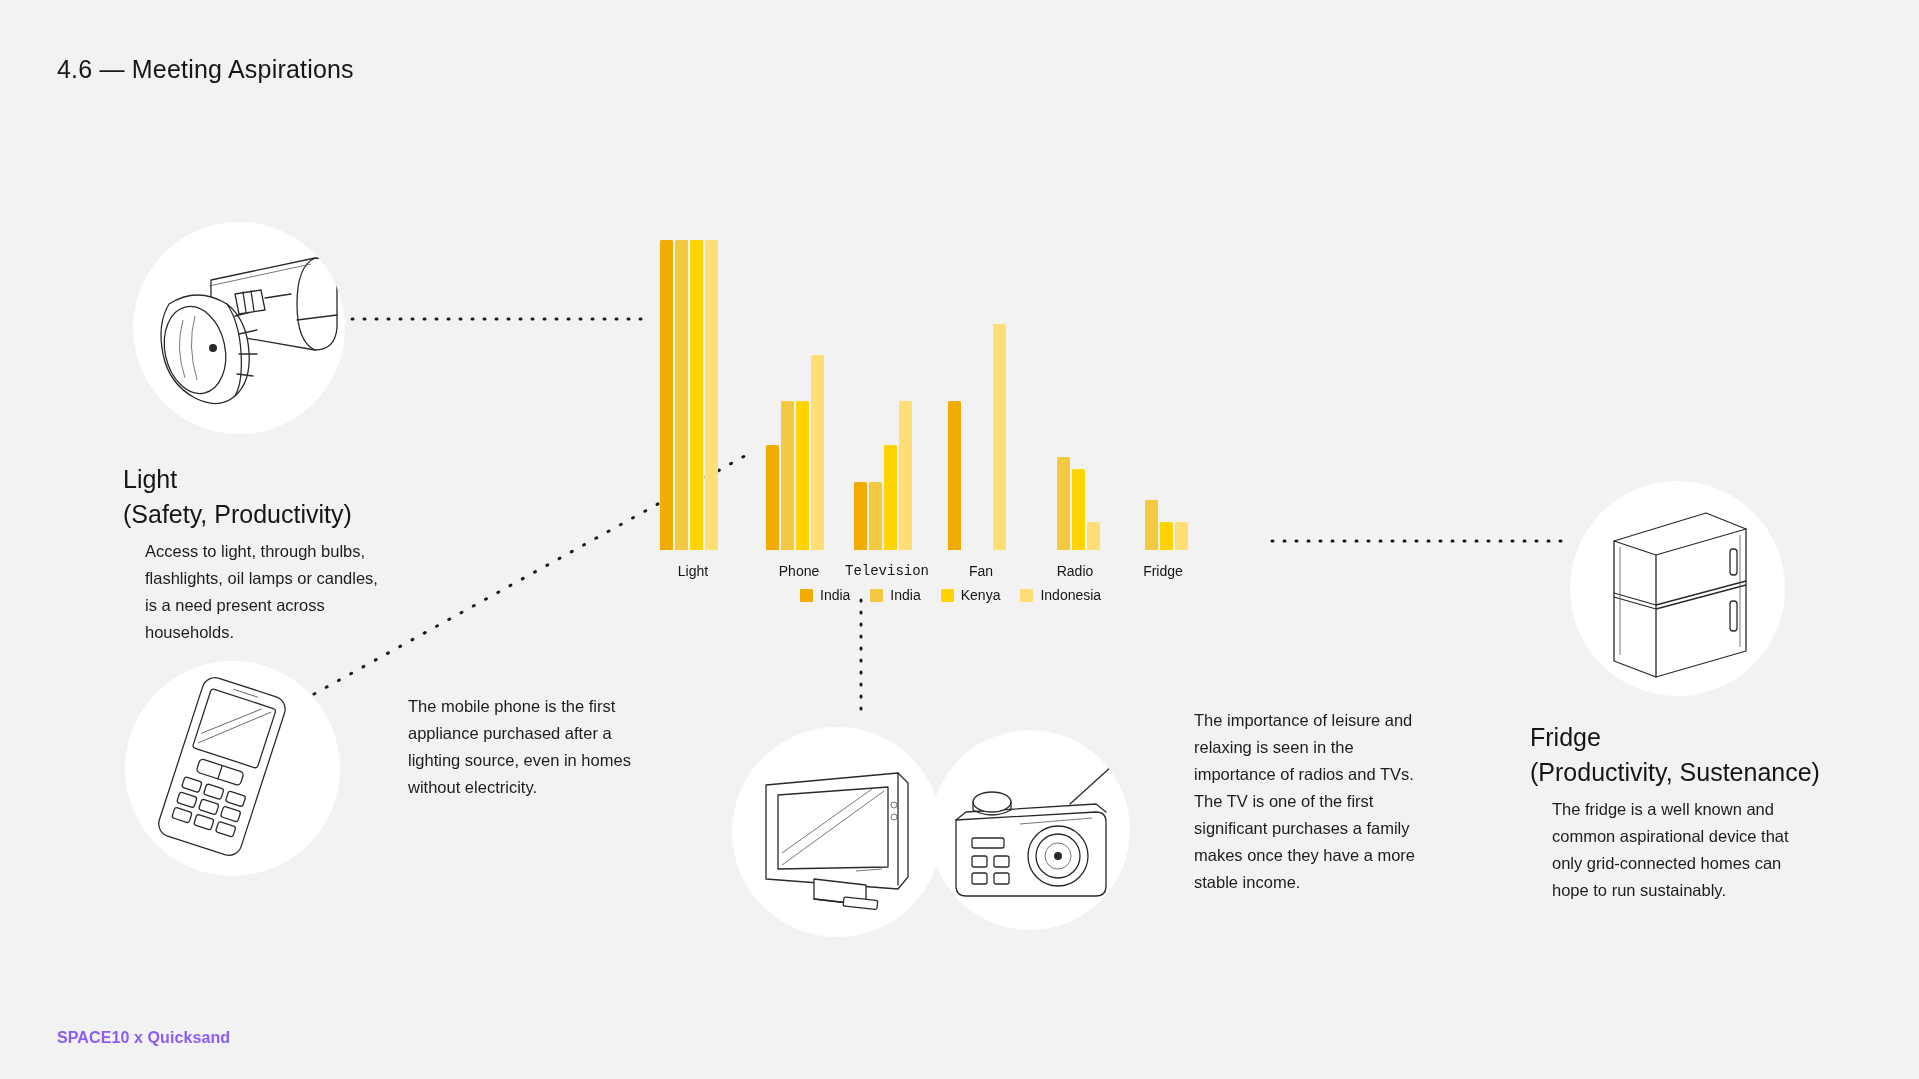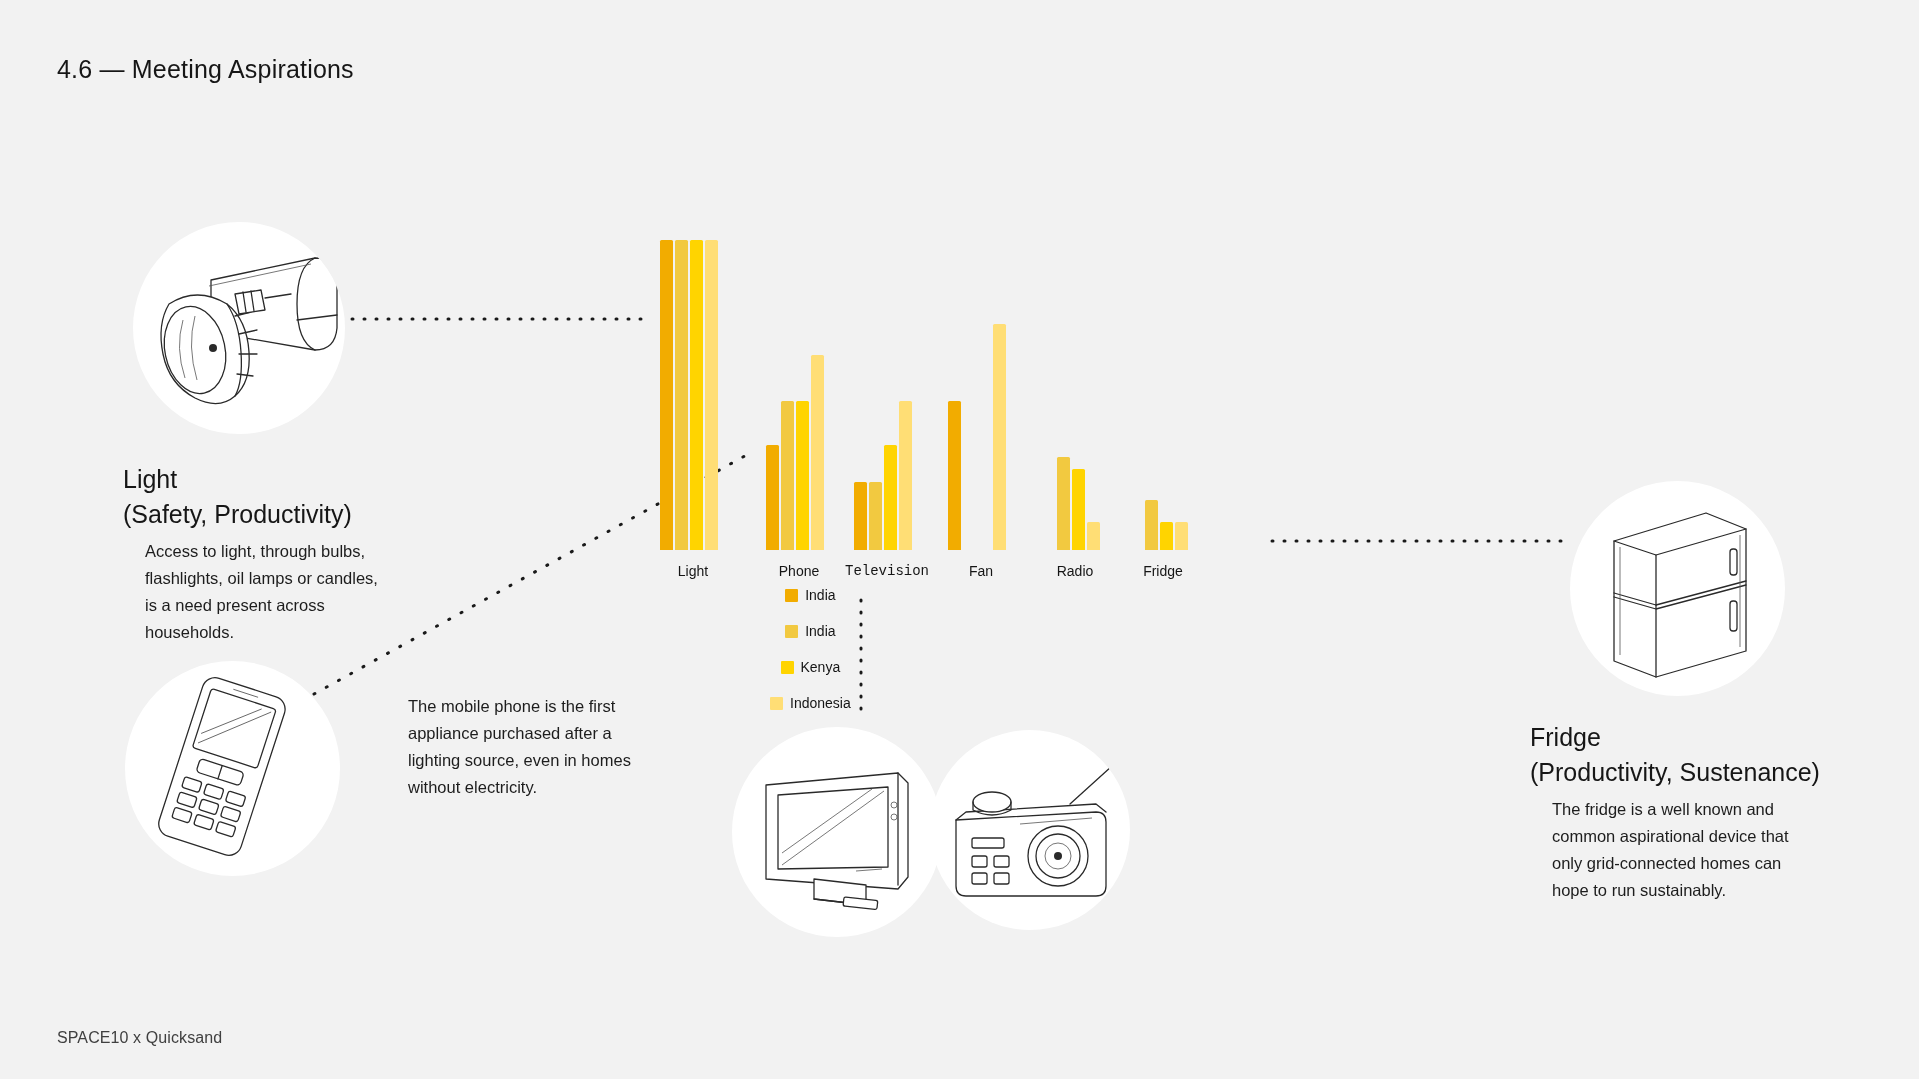--- a/index.html
+++ b/index.html
@@ -28,23 +28,23 @@
     color: #161616;
     white-space: pre;
   }
 
   
   #footer-credit {
     position: absolute;
     left: 57px;
     top: 1029px;
     font-size: 16px;
-    font-weight: 400;
+    font-weight: 700;
     letter-spacing: 0.1px;
-    color: #404040;
+    color: #8b5cf6;
   }
 
   
   .textblock { position: absolute; }
   .tb-title {
     font-size: 25px;
     line-height: 35px;
     font-weight: 400;
     color: #161616;
     white-space: pre-line;
@@ -104,26 +104,25 @@
     top: 100%;
     margin-top: 13px;
     font-size: 14px;
     color: #151515;
     white-space: nowrap;
   }
 
   
   #legend {
     position: absolute;
-    left: 770px;
+    left: 800px;
     top: 587px;
     display: flex;
-    align-items: center;
+    align-items: flex-start;
     gap: 20px;
-    flex-direction: column;
   }
   .legend-item {
     display: flex;
     align-items: center;
     gap: 7px;
   }
   .legend-swatch {
     width: 13px;
     height: 13px;
     border-radius: 1px;
@@ -352,20 +351,27 @@
 </div>
 
 <div class="textblock" style="left:386px; top:687px; width:290px;">
   <div class="tb-body">The mobile phone is the first
 appliance purchased after a
 lighting source, even in homes
 without electricity.</div>
 </div>
 
 <div class="textblock" style="left:1172px; top:701px; width:275px;">
+  <div class="tb-body">The importance of leisure and
+relaxing is seen in the
+importance of radios and TVs.
+The TV is one of the first
+significant purchases a family
+makes once they have a more
+stable income.</div>
 </div>
 
 <div class="textblock" style="left:1530px; top:720px; width:330px;">
   <div class="tb-title">Fridge
 (Productivity, Sustenance)</div>
   <div class="tb-body">The fridge is a well known and
 common aspirational device that
 only grid-connected homes can
 hope to run sustainably.</div>
 </div>

